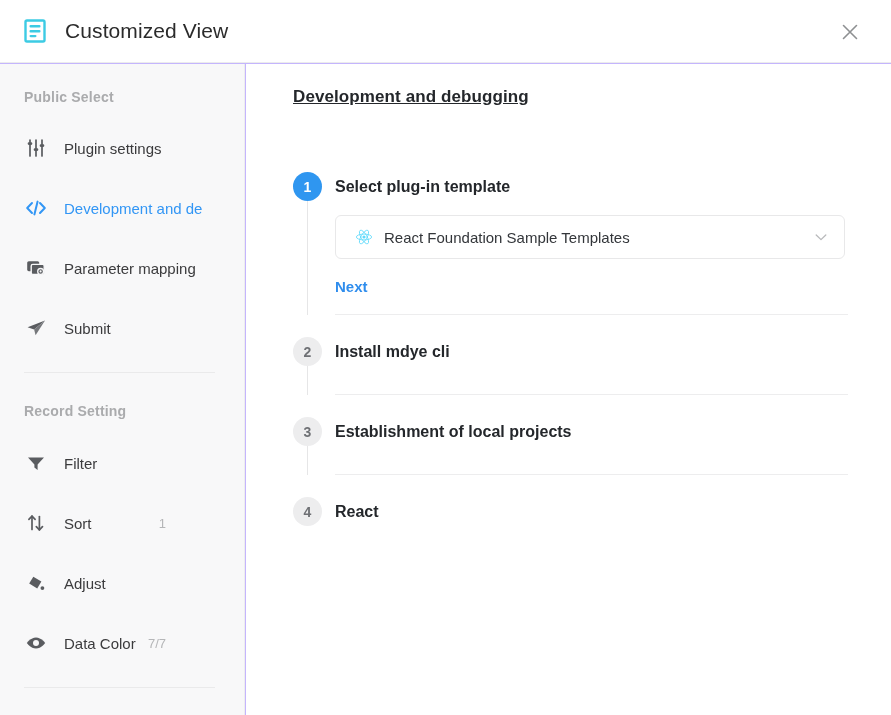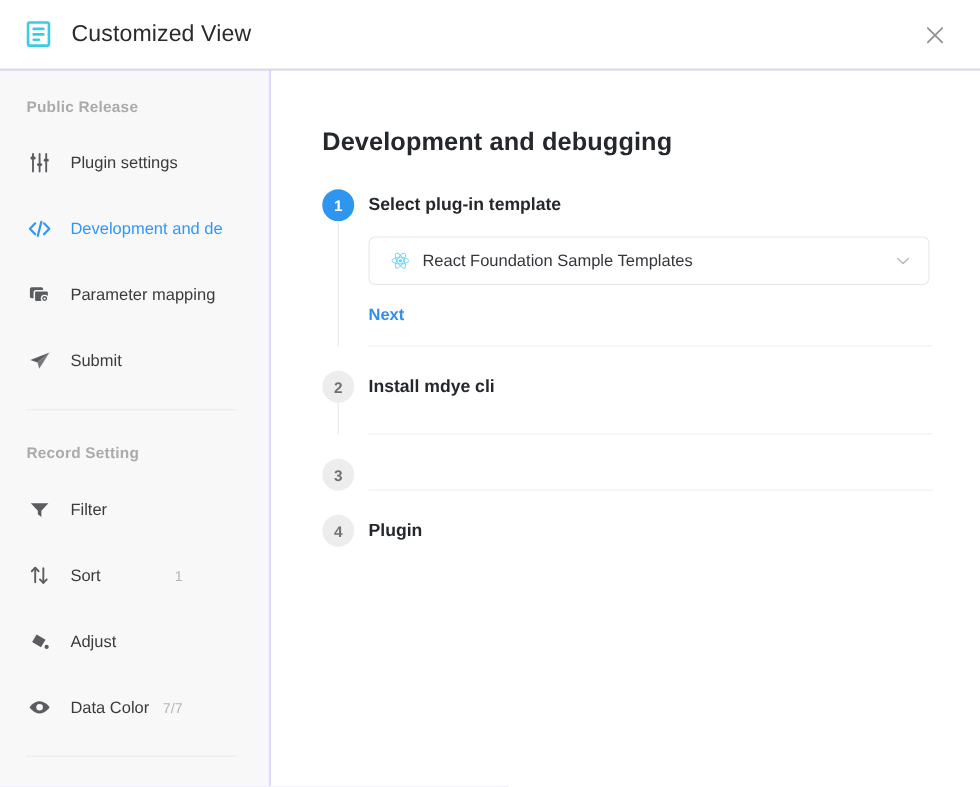--- a/index.html
+++ b/index.html
@@ -103,26 +103,27 @@
 
   
   .main {
     position: absolute;
     left: 246px; top: 64px;
     width: 645px; height: 651px;
     background: #ffffff;
   }
   .page-title {
     position: absolute;
-    left: 47px; top: 51px;
-    font-size: 23px;
+    left: 47px; top: 23px;
+    font-size: 17px;
     font-weight: bold;
     color: #24272b;
     letter-spacing: 0.1px;
     white-space: nowrap;
+    text-decoration: underline;
   }
 
   .steps {
     position: absolute;
     left: 47px; top: 108px;
     width: 555px;
   }
   .step {
     position: relative;
     padding-left: 42px;
@@ -217,21 +218,21 @@
     <span class="header-title">Customized View</span>
     <span class="close-btn">
       <svg width="18" height="18" viewBox="0 0 18 18">
         <path d="M2.5 2.5 L15.5 15.5 M15.5 2.5 L2.5 15.5" stroke="#8e9092" stroke-width="1.6" stroke-linecap="round"></path>
       </svg>
     </span>
   </div>
 
   <div class="sidebar">
 
-    <div class="section-title" style="top:25px">Public Release</div>
+    <div class="section-title" style="top:25px">Public Select</div>
 
     <div class="nav-item" style="top:64px">
       <span class="nav-icon">
         <svg width="20" height="20" viewBox="0 0 20 20">
           <path d="M4 2v16M10 2v16M16 2v16" stroke="#5a5c60" stroke-width="1.7" stroke-linecap="round"></path>
           <rect x="1.7" y="4.3" width="4.6" height="2.6" rx="1.1" fill="#5a5c60"></rect>
           <rect x="7.7" y="10.3" width="4.6" height="2.6" rx="1.1" fill="#5a5c60"></rect>
           <rect x="13.7" y="6.3" width="4.6" height="2.6" rx="1.1" fill="#5a5c60"></rect>
         </svg>
       </span>
@@ -364,23 +365,24 @@
       <div class="step" style="padding-top:22px">
         <div class="rail" style="top:38px"></div>
         <div class="bullet" style="top:22px">2</div>
         <div class="step-title">Install mdye cli</div>
         <div class="step-sep" style="margin-top:28px"></div>
       </div>
 
       <div class="step" style="padding-top:22px">
         <div class="rail" style="top:38px"></div>
         <div class="bullet" style="top:22px">3</div>
+        <div class="step-title">Establishment of local projects</div>
         <div class="step-sep" style="margin-top:28px"></div>
       </div>
 
       <div class="step" style="padding-top:22px">
         <div class="bullet" style="top:22px">4</div>
-        <div class="step-title">Plugin</div>
+        <div class="step-title">React</div>
       </div>
 
     </div>
   </div>
 </div>
 
 </body></html>

